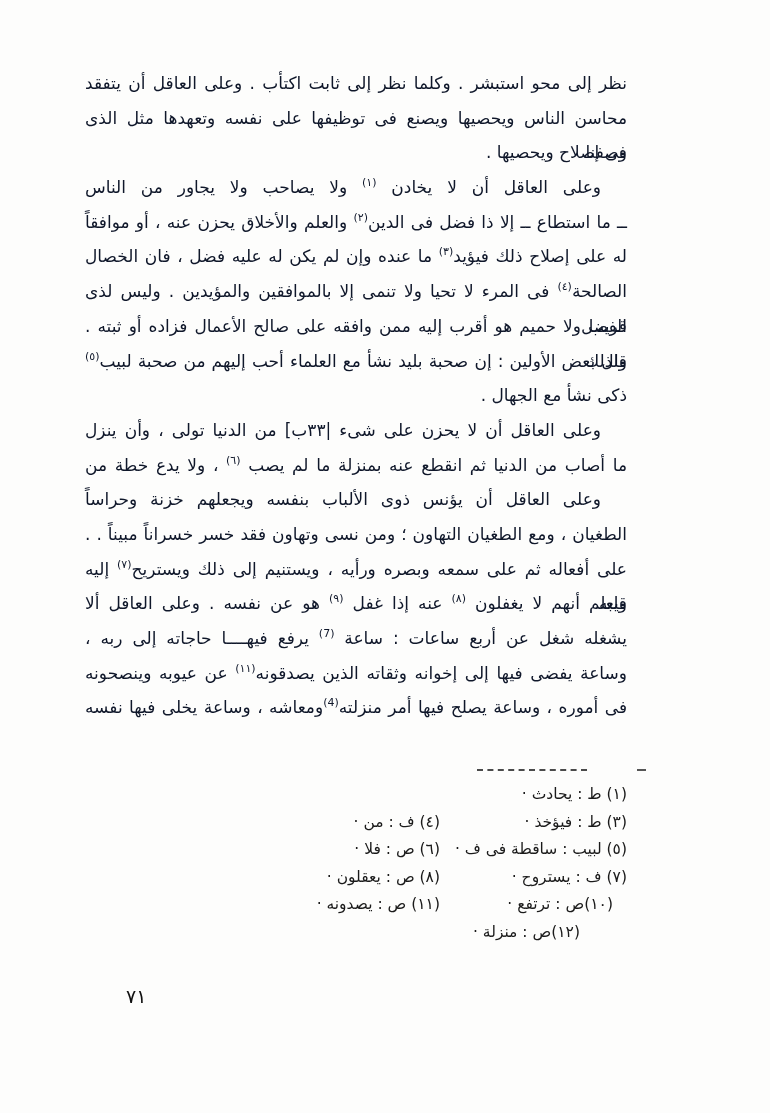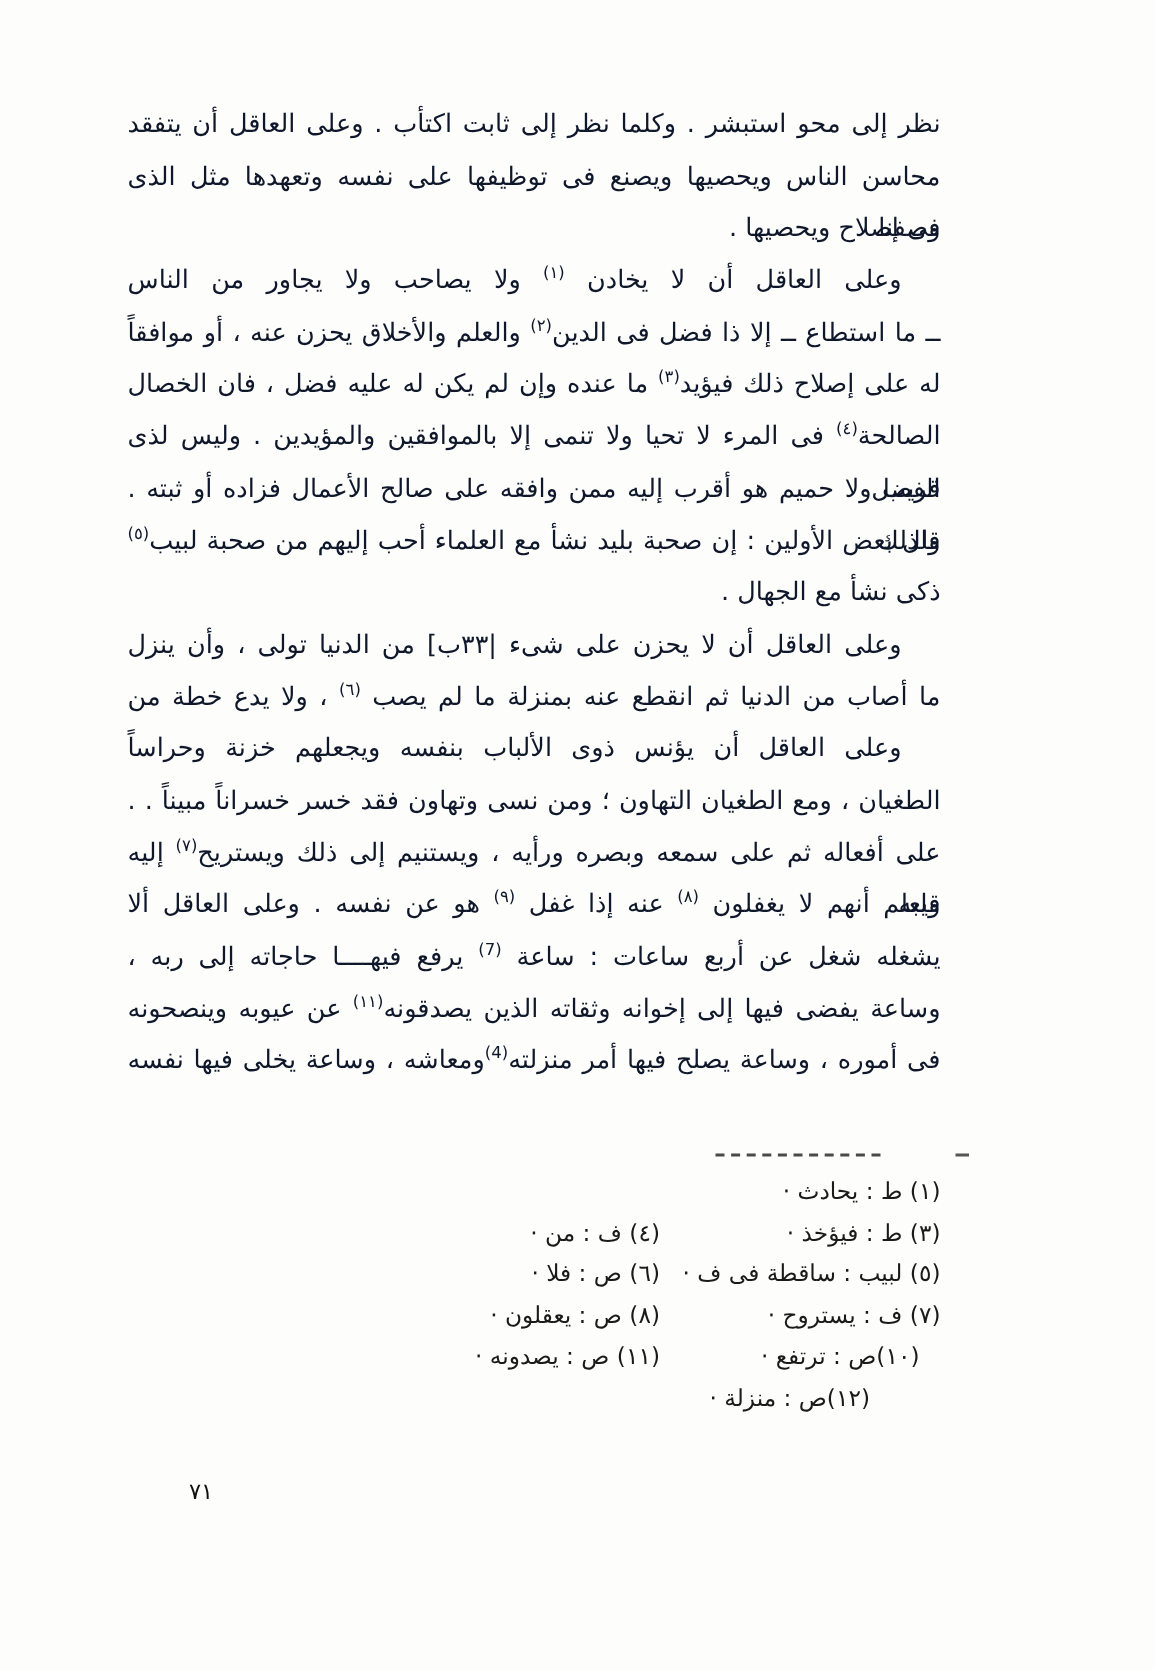--- a/index.html
+++ b/index.html
@@ -41,21 +41,21 @@
   .fn-row{position:relative;height:27.6px;line-height:27.6px;}
   .fn-item{position:absolute;top:0;white-space:nowrap;}
   .fn-right{right:0;}
   .fn-left{right:187px;}
   .fn-row:nth-child(5) .fn-right{right:14px;}
   .fn-row:nth-child(6) .fn-right{right:47px;}
   .fn-row:nth-child(7) .fn-right{right:84px;}
   
   .page-number{
     position:absolute;top:985px;left:126px;
-    font-size:15px;color:#101010;direction:rtl;
+    font-size:19px;color:#101010;direction:rtl;
   }
 </style>
 </head>
 <body>
 
 <div class="page">
 
   <div class="text-block">
       <div class="line"><span>نظر إلى محو استبشر . وكلما نظر إلى ثابت اكتأب . وعلى العاقل أن يتفقد</span></div>
       <div class="line"><span>محاسن الناس ويحصيها ويصنع فى توظيفها على نفسه وتعهدها مثل الذى وصفنا</span></div>

